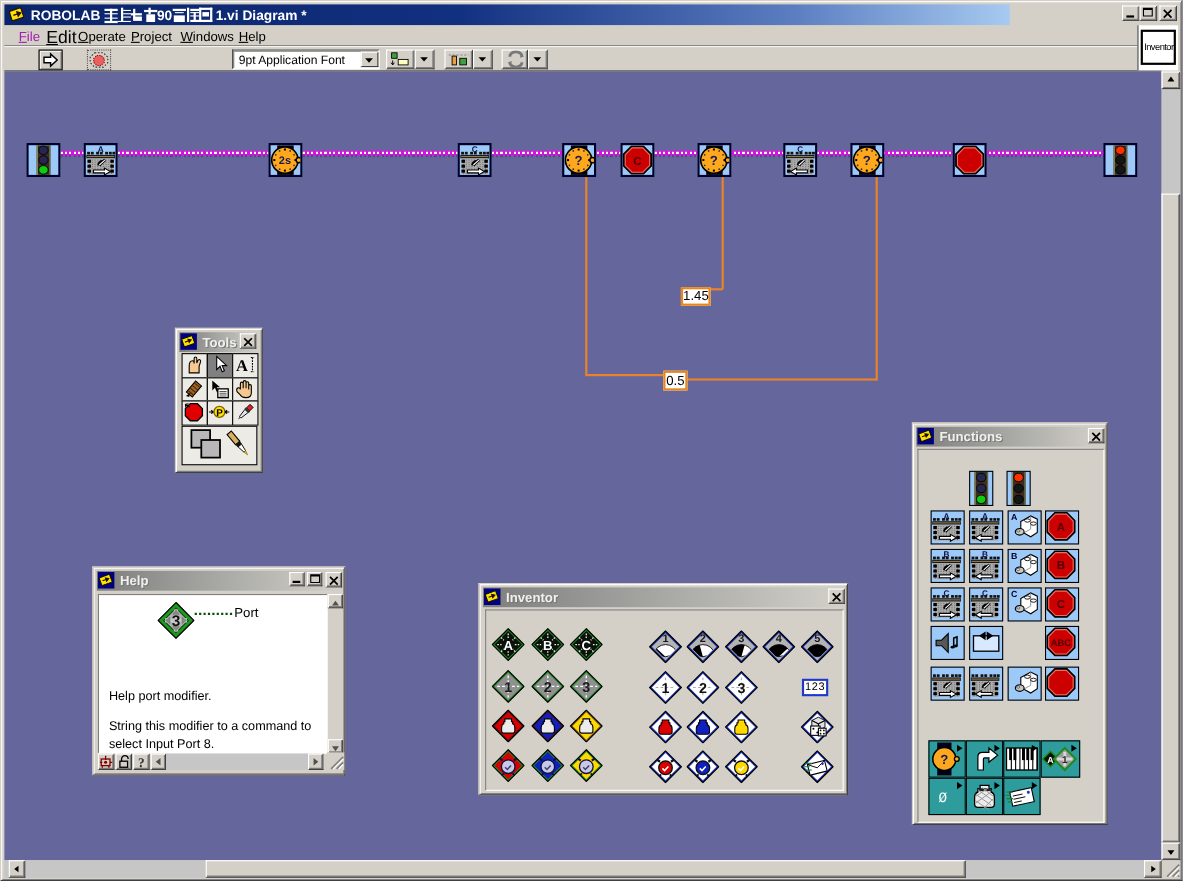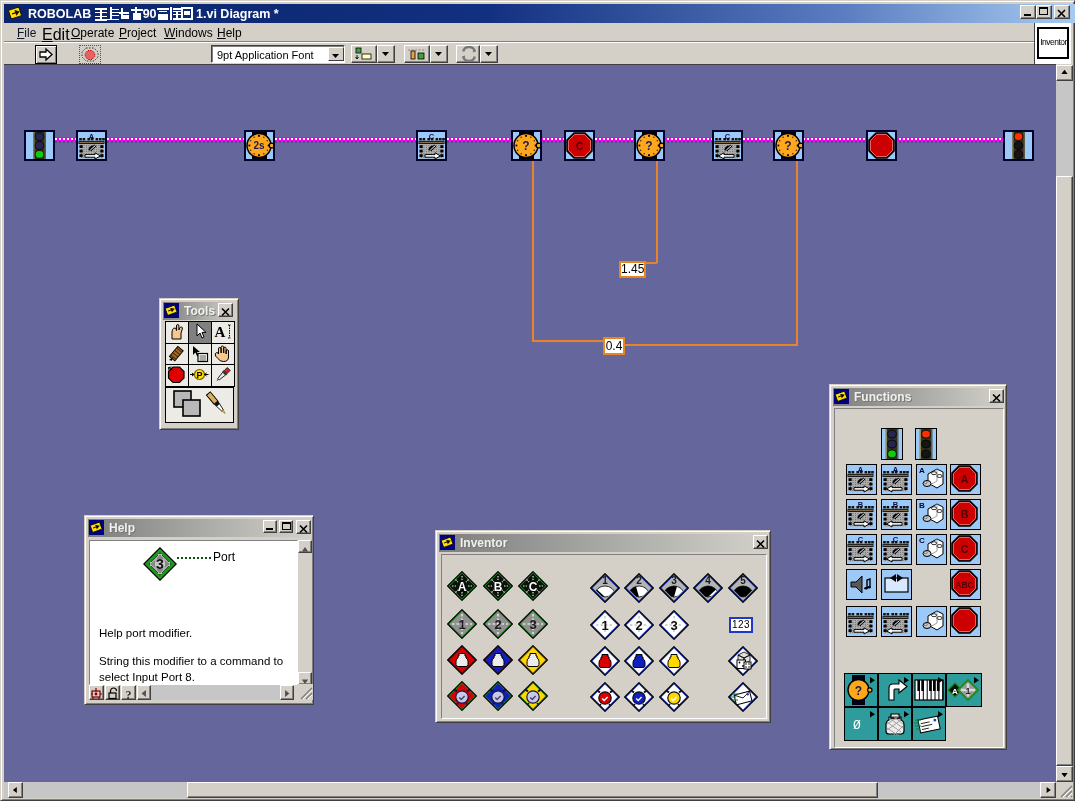--- a/index.html
+++ b/index.html
@@ -4,40 +4,40 @@
 html,body{width:1075px;height:801px;overflow:hidden}
 body{position:relative;font-family:"Liberation Sans",sans-serif;background:#D4D0C8}
 .ab{position:absolute}
 .win{position:absolute;background:#D4D0C8;border:1px solid;border-color:#D4D0C8 #404040 #404040 #D4D0C8;box-shadow:inset 1px 1px 0 #fff,inset -1px -1px 0 #808080}
 .ptbar{position:absolute;left:3px;right:3px;top:3px;height:18px;background:linear-gradient(90deg,#7e7e7e,#b0b0ac 60%,#d2d0c9);color:#fff;font-weight:bold;font-size:12px;line-height:18px}
 .ptxt{position:absolute;left:21px;top:0;color:#f0f0ec;text-shadow:1px 1px 0 #777}
 .xbtn{position:absolute;top:1px;width:15px;height:14px;background:#D4D0C8;border:1px solid;border-color:#fff #404040 #404040 #fff;box-shadow:inset -1px -1px 0 #808080}
 .btn98{position:absolute;background:#D4D0C8;border:1px solid;border-color:#fff #404040 #404040 #fff;box-shadow:inset -1px -1px 0 #808080}
 </style></head><body>
 <div class="ab" style="left:0px;top:0px;width:1075px;height:801px;background:#D4D0C8;border:1px solid;border-color:#D4D0C8 #404040 #404040 #D4D0C8;box-shadow:inset 1px 1px 0 #fff,inset -1px -1px 0 #808080"></div>
-<div class="ab" style="left:4px;top:4px;width:1072px;height:19px;background:linear-gradient(90deg,#0a246a,#123080 45%,#5a7cc0 78%,#a6caf0)">
+<div class="ab" style="left:4px;top:4px;width:914px;height:19px;background:linear-gradient(90deg,#0a246a,#123080 45%,#5a7cc0 78%,#a6caf0)">
     <div class="ab" style="left:3px;top:1px;width:16px;height:16px;"><svg width="16" height="16" viewBox="0 0 16 16" style="">
         <g transform="rotate(-18 8 8)">
           <rect x="2.5" y="3.5" width="11" height="9" rx="1" fill="#FFE000" stroke="#201000" stroke-width="1"></rect>
           <path d="M5 8 h4 M9 6 l3 2 -3 2z" stroke="#201000" stroke-width="1.2" fill="#201000"></path>
         </g>
       </svg></div>
     <span style="position:absolute;left:24px;top:2.5px;font-size:12.5px;font-weight:bold;color:#fff;letter-spacing:0">ROBOLAB <span style="display:inline-block;position:relative;width:11px;height:12px;margin:0 0.5px;vertical-align:-1.5px"><i style="position:absolute;left:0px;top:1px;width:12px;height:1.6px;background:#fff"></i><i style="position:absolute;left:0px;top:5px;width:12px;height:1.4px;background:#fff"></i><i style="position:absolute;left:0px;top:9px;width:12px;height:1.4px;background:#fff"></i><i style="position:absolute;left:0px;top:12px;width:12px;height:1.6px;background:#fff"></i><i style="position:absolute;left:5px;top:1px;width:1.6px;height:11px;background:#fff"></i></span><span style="display:inline-block;position:relative;width:11px;height:12px;margin:0 0.5px;vertical-align:-1.5px"><i style="position:absolute;left:3px;top:0px;width:1.6px;height:13px;background:#fff"></i><i style="position:absolute;left:5px;top:2px;width:7px;height:1.4px;background:#fff"></i><i style="position:absolute;left:5px;top:5px;width:7px;height:1.4px;background:#fff"></i><i style="position:absolute;left:5px;top:8px;width:7px;height:1.4px;background:#fff"></i><i style="position:absolute;left:0px;top:11.6px;width:12px;height:1.6px;background:#fff"></i></span><span style="display:inline-block;position:relative;width:11px;height:12px;margin:0 0.5px;vertical-align:-1.5px"><i style="position:absolute;left:2px;top:1px;width:1.6px;height:8px;background:#fff"></i><i style="position:absolute;left:0px;top:5px;width:10px;height:1.5px;background:#fff"></i><i style="position:absolute;left:2px;top:8px;width:8px;height:4px;background:#fff"></i></span><span style="display:inline-block;position:relative;width:11px;height:12px;margin:0 0.5px;vertical-align:-1.5px"><i style="position:absolute;left:0px;top:2px;width:12px;height:1.6px;background:#fff"></i><i style="position:absolute;left:4px;top:0px;width:1.6px;height:6px;background:#fff"></i><i style="position:absolute;left:2px;top:6px;width:8px;height:7px;background:#fff"></i><i style="position:absolute;left:3.6px;top:8px;width:4.8px;height:3.4px;background:#fff"></i></span><span style="position:relative;top:0">90</span><span style="display:inline-block;position:relative;width:11px;height:12px;margin:0 0.5px;vertical-align:-1.5px"><i style="position:absolute;left:0px;top:1px;width:12px;height:1.6px;background:#fff"></i><i style="position:absolute;left:2px;top:4px;width:8px;height:1.4px;background:#fff"></i><i style="position:absolute;left:1px;top:7px;width:10px;height:6px;background:#fff"></i><i style="position:absolute;left:3px;top:9px;width:6px;height:2px;background:#fff"></i></span><span style="display:inline-block;position:relative;width:11px;height:12px;margin:0 0.5px;vertical-align:-1.5px"><i style="position:absolute;left:1px;top:0px;width:1.6px;height:13px;background:#fff"></i><i style="position:absolute;left:4px;top:1px;width:8px;height:1.5px;background:#fff"></i><i style="position:absolute;left:4px;top:4px;width:8px;height:1.4px;background:#fff"></i><i style="position:absolute;left:4px;top:7px;width:8px;height:1.4px;background:#fff"></i><i style="position:absolute;left:4px;top:11px;width:8px;height:1.6px;background:#fff"></i><i style="position:absolute;left:7px;top:4px;width:1.5px;height:9px;background:#fff"></i></span><span style="display:inline-block;position:relative;width:11px;height:12px;margin:0 0.5px;vertical-align:-1.5px"><i style="position:absolute;left:0px;top:0px;width:12px;height:1.8px;background:#fff"></i><i style="position:absolute;left:0px;top:0px;width:1.8px;height:13px;background:#fff"></i><i style="position:absolute;left:10.2px;top:0px;width:1.8px;height:13px;background:#fff"></i><i style="position:absolute;left:0px;top:11.2px;width:12px;height:1.8px;background:#fff"></i><i style="position:absolute;left:3px;top:4px;width:6px;height:4px;background:#fff"></i></span> 1.vi Diagram *</span>
   </div>
 <div class="ab" style="left:1020px;top:5px;width:16px;height:14px;background:#D4D0C8;border:1px solid;border-color:#fff #404040 #404040 #fff;box-shadow:inset -1px -1px 0 #808080">
     <div style="position:absolute;left:3px;bottom:2px;width:7px;height:2px;background:#000"></div>
   </div>
 <div class="ab" style="left:1036px;top:5px;width:16px;height:14px;background:#D4D0C8;border:1px solid;border-color:#fff #404040 #404040 #fff;box-shadow:inset -1px -1px 0 #808080">
     <div style="position:absolute;left:2px;top:1px;width:9px;height:8px;border:1px solid #000;border-top-width:2px"></div>
   </div>
 <div class="ab" style="left:1054px;top:5px;width:16px;height:14px;background:#D4D0C8;border:1px solid;border-color:#fff #404040 #404040 #fff;box-shadow:inset -1px -1px 0 #808080"><svg width="14" height="12" viewBox="0 0 14 12" style="">
       <path d="M3 2 L10 9 M10 2 L3 9" stroke="#000" stroke-width="1.6"></path>
     </svg></div>
 <div class="ab" style="left:4px;top:23px;width:1030px;height:19px;background:#D4D0C8;border-bottom:1px solid #808080">
-    <span style="position:absolute;left:13px;top:3px;font-size:12px;color:#0f172a"><u>F</u>ile</span>
+    <span style="position:absolute;left:13px;top:3px;font-size:12px;color:#a21caf"><u>F</u>ile</span>
     <span style="position:absolute;left:38px;top:3px;font-size:16px;color:#000"><u>E</u>dit</span>
     <span style="position:absolute;left:67px;top:3px;font-size:12px;color:#000"><u>O</u>perate</span>
     <span style="position:absolute;left:115px;top:3px;font-size:12px;color:#000"><u>P</u>roject</span>
     <span style="position:absolute;left:160px;top:3px;font-size:12px;color:#000"><u>W</u>indows</span>
     <span style="position:absolute;left:213px;top:3px;font-size:12px;color:#000"><u>H</u>elp</span>
   </div>
 <div class="ab" style="left:4px;top:42px;width:1030px;height:1px;background:#fff"></div>
 <div class="ab" style="left:4px;top:43px;width:1030px;height:21px;background:#D4D0C8">
     <div class="ab" style="left:31px;top:2px;width:22px;height:19px;background:#D4D0C8;border:1px solid #000;box-shadow:inset 1px 1px 0 #fff,inset -1px -1px 0 #808080"><svg width="20" height="17" viewBox="0 0 20 17" style="">
         <path d="M4 6 h6 v-3 l6 5.5 -6 5.5 v-3 h-6 z" fill="#fff" stroke="#000" stroke-width="1.3"></path>
@@ -279,21 +279,21 @@
       <ellipse cx="13.5" cy="13.5" rx="4.3" ry="3.9" fill="#151515" stroke="#000" stroke-width="0.8"></ellipse>
       <ellipse cx="13.5" cy="22.4" rx="4.3" ry="3.9" fill="#151515" stroke="#000" stroke-width="0.8"></ellipse>
     </svg></div>
 <div class="ab" style="left:532px;top:161px;width:2px;height:180px;background:#E8822B"></div>
 <div class="ab" style="left:532px;top:340px;width:71px;height:2px;background:#E8822B"></div>
 <div class="ab" style="left:625px;top:344px;width:172px;height:2px;background:#E8822B"></div>
 <div class="ab" style="left:796px;top:161px;width:2px;height:185px;background:#E8822B"></div>
 <div class="ab" style="left:656px;top:161px;width:2px;height:102px;background:#E8822B"></div>
 <div class="ab" style="left:646px;top:262px;width:11px;height:2px;background:#E8822B"></div>
 <div class="ab" style="left:619px;top:261px;width:27px;height:17px;background:#fff;border:2px solid #E8861C;color:#000;font-size:12px;text-align:center;line-height:13px">1.45</div>
-<div class="ab" style="left:603px;top:337px;width:22px;height:18px;background:#fff;border:2px solid #E8861C;color:#000;font-size:12px;text-align:center;line-height:14px">0.4</div>
+<div class="ab" style="left:603px;top:337px;width:22px;height:18px;background:#fff;border:2px solid #E8861C;color:#000;font-size:12px;text-align:center;line-height:14px">0.5</div>
 <div class="win" style="left:159px;top:298px;width:80px;height:132px">
     <div class="ptbar" style="height:18px">
       <div class="ab" style="left:1px;top:1px;width:15px;height:15px;background:#000080"><svg width="15" height="15" viewBox="0 0 15 15" style="">
           <g transform="rotate(-20 7 7)">
             <rect x="2" y="3.5" width="10" height="7.5" rx="0.5" fill="#FFE000" stroke="#101000" stroke-width="0.9"></rect>
             <path d="M4 7 h3.5 M7.5 5.5 l2.5 1.5 -2.5 1.5z" stroke="#101000" stroke-width="1" fill="#101000"></path>
           </g>
         </svg></div>
       <span class="ptxt" style="line-height:18px">Tools</span>
     </div>

